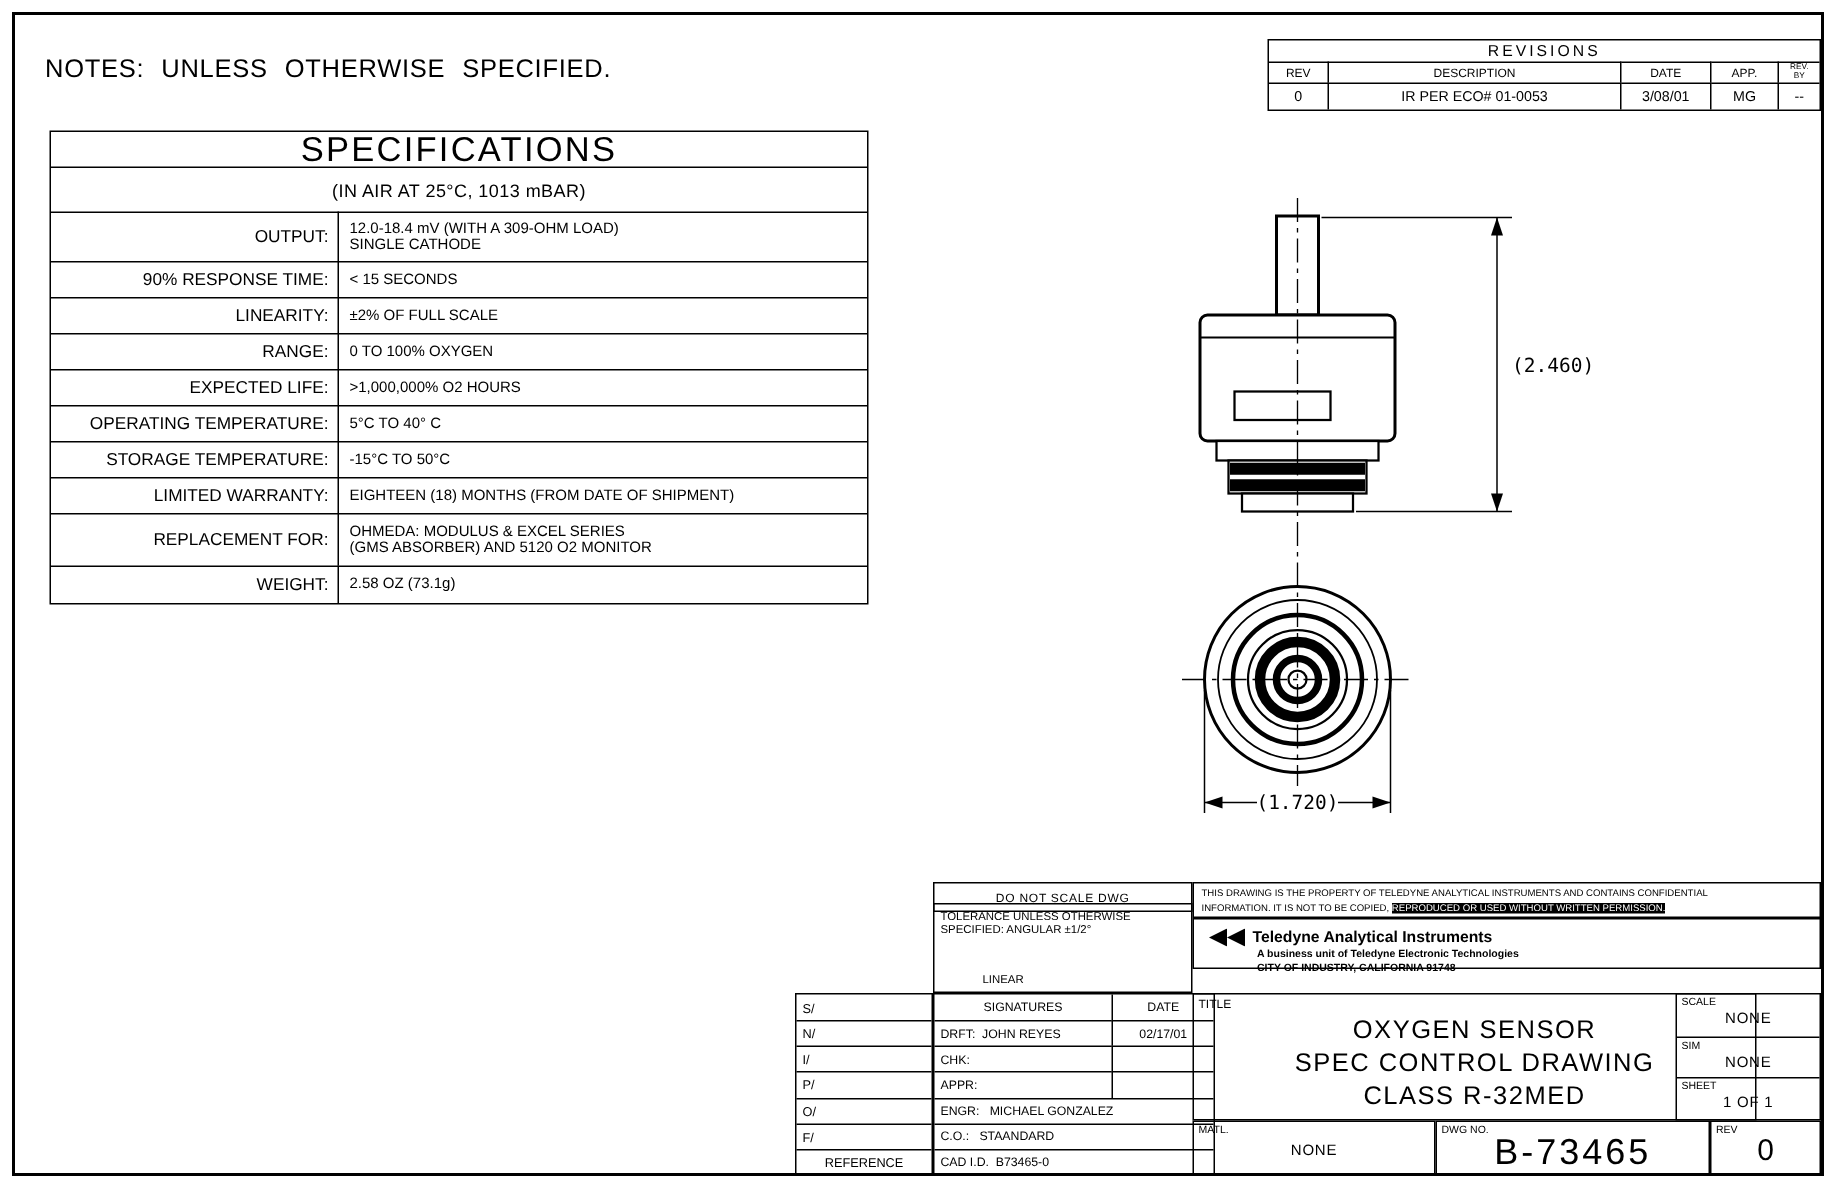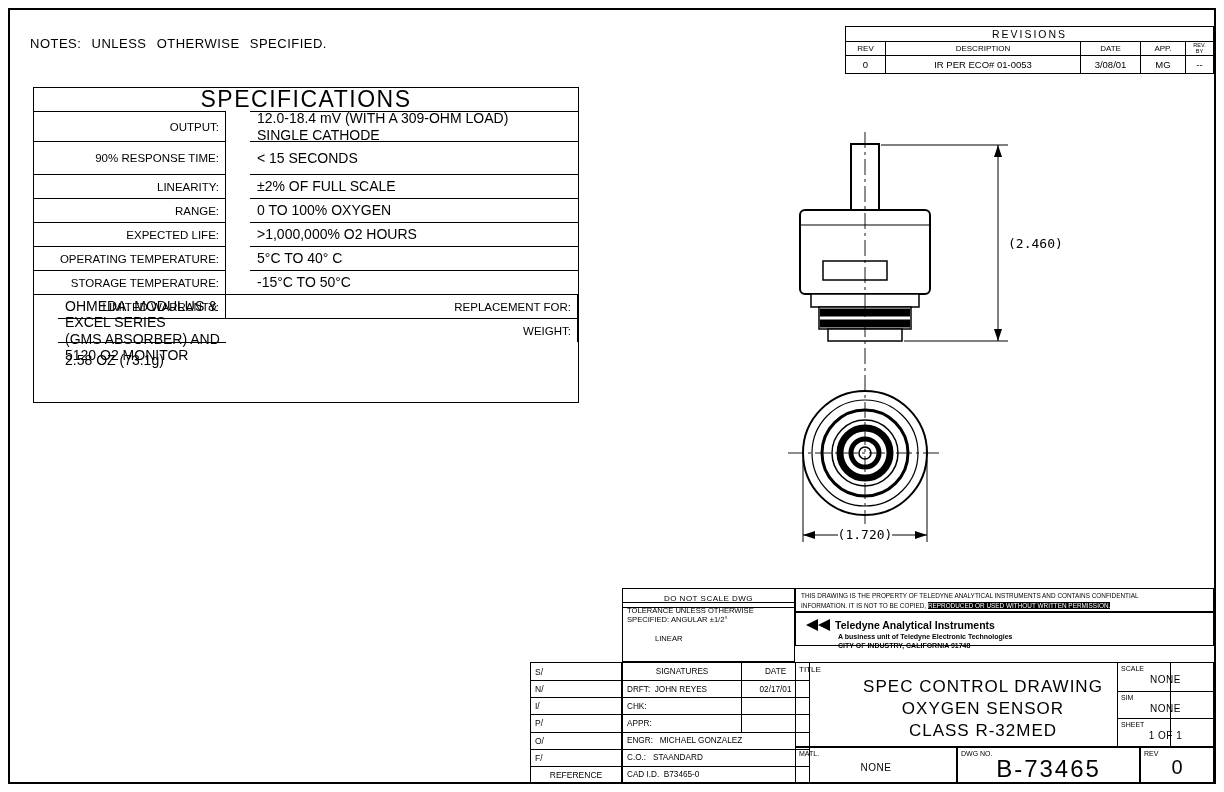--- a/index.html
+++ b/index.html
@@ -1,21 +1,21 @@
 <!DOCTYPE html>
 <html><head>
 <meta charset="utf-8">
 <style>
   html,body{margin:0;padding:0;background:#fff;}
   .page{position:relative;width:1224px;height:792px;background:#fff;color:#000;
         font-family:"Liberation Sans",sans-serif;overflow:hidden;}
   .page *{box-sizing:border-box;}
   .frame{position:absolute;left:8px;top:8px;width:1208px;height:776px;border:2px solid #000;}
 
-  .notes{position:absolute;left:30px;top:36px;font-size:13px;word-spacing:6px;letter-spacing:.5px;}
+  .notes{position:absolute;left:30px;top:36px;font-size:17px;word-spacing:6px;letter-spacing:.5px;}
 
   
   .rev-table{position:absolute;left:845px;top:26px;width:369px;height:48px;border:1.5px solid #000;
              display:grid;grid-template-columns:40px 195px 60px 45px 1fr;grid-template-rows:14px 14px 1fr;
              font-size:8px;}
   .rev-table .cell{display:flex;align-items:center;justify-content:center;border-right:1px solid #000;border-top:1px solid #000;}
   .rev-table .noR{border-right:none;}
   .rev-title{grid-column:1/6;display:flex;align-items:center;justify-content:center;
              font-size:10.5px;letter-spacing:2px;}
   .revby{white-space:pre-line;font-size:5.5px;line-height:1;text-align:center;}
@@ -24,37 +24,37 @@
   
   .spec-table{position:absolute;left:33px;top:87px;width:546px;border:1.5px solid #000;
               display:grid;grid-template-columns:192px 1fr;
               grid-template-rows:23px 30px 33px 24px 24px 24px 24px 24px 24px 24px 35px 25px;}
   .spec-title{grid-column:1/3;display:flex;align-items:center;justify-content:center;
               font-size:23px;letter-spacing:1.5px;}
   .spec-sub{grid-column:1/3;border-top:1.5px solid #000;display:flex;align-items:center;justify-content:center;
             font-size:12px;letter-spacing:.3px;}
   .sl{border-top:1.5px solid #000;border-right:1.5px solid #000;display:flex;align-items:center;
       justify-content:flex-end;padding-right:6px;font-size:11.5px;text-align:right;}
-  .sv{border-top:1.5px solid #000;display:flex;align-items:center;padding-left:7px;font-size:14px;
-      white-space:pre-line;line-height:1.15;margin-left:24px;}
+  .sv{border-top:1.5px solid #000;display:flex;align-items:center;padding-left:7px;font-size:10px;
+      white-space:pre-line;line-height:1.15;}
 
   
   .drawing{position:absolute;left:740px;top:128px;}
   .part rect,.part circle{stroke:#000;}
   .dim line{stroke:#000;stroke-width:1;}
   .dim polygon{fill:#000;}
   .dimtext{font-family:"DejaVu Sans Mono",monospace;font-size:13px;fill:#000;}
   .cl{stroke:#000;stroke-width:.9;stroke-dasharray:16 4 3 4;fill:none;}
 
   
   .tb{position:absolute;border:1.5px solid #000;}
   .dns{left:622px;top:588px;width:173px;height:20px;display:flex;align-items:center;justify-content:center;
        font-size:8px;letter-spacing:.5px;}
   .tol{left:622px;top:602px;width:173px;height:60px;padding:3px 4px;font-size:7.6px;line-height:1.25;}
-  .tol .linrow{display:flex;margin-top:1px;}
+  .tol .linrow{display:flex;margin-top:15px;}
   .tol .linlabel{margin-left:28px;margin-top:8px;}
   .tol .lincol{margin-left:14px;font-family:"DejaVu Sans Mono",monospace;font-size:7.2px;white-space:pre;}
   .conf{left:795px;top:588px;width:419px;height:24px;padding:2px 5px;font-size:6.4px;line-height:1.55;}
   .conf .inv{background:#000;color:#fff;}
   .tele{left:795px;top:612px;width:419px;height:34px;padding:6px 0 0 10px;}
   .tele-row{display:flex;align-items:center;gap:5px;}
   .tele-name{font-size:10.5px;font-weight:bold;}
   .tele-sub{font-size:7px;font-weight:bold;margin-left:32px;margin-top:2px;}
   .tele-city{font-size:7px;font-weight:bold;margin-left:32px;margin-top:2px;}
   .refcol{left:530px;top:662px;width:92px;height:122px;display:grid;grid-template-rows:repeat(7,1fr);
@@ -101,37 +101,39 @@
 BY</div>
     <div class="cell rev-val">0</div>
     <div class="cell rev-val">IR PER ECO# 01-0053</div>
     <div class="cell rev-val">3/08/01</div>
     <div class="cell rev-val">MG</div>
     <div class="cell noR rev-val">--</div>
   </div>
 
   <div class="spec-table">
     <div class="spec-title">SPECIFICATIONS</div>
+    <div class="spec-sub">(IN AIR AT 25°C, 1013 mBAR)</div>
 
     <div class="sl">OUTPUT:</div>
     <div class="sv">12.0-18.4 mV (WITH A 309-OHM LOAD)
 SINGLE CATHODE</div>
     <div class="sl">90% RESPONSE TIME:</div>
     <div class="sv">&lt; 15 SECONDS</div>
     <div class="sl">LINEARITY:</div>
     <div class="sv">±2% OF FULL SCALE</div>
     <div class="sl">RANGE:</div>
     <div class="sv">0 TO 100% OXYGEN</div>
     <div class="sl">EXPECTED LIFE:</div>
     <div class="sv">&gt;1,000,000% O2 HOURS</div>
     <div class="sl">OPERATING TEMPERATURE:</div>
     <div class="sv">5°C TO 40° C</div>
     <div class="sl">STORAGE TEMPERATURE:</div>
     <div class="sv">-15°C TO 50°C</div>
     <div class="sl">LIMITED WARRANTY:</div>
+    <div class="sv">EIGHTEEN (18) MONTHS (FROM DATE OF SHIPMENT)</div>
     <div class="sl">REPLACEMENT FOR:</div>
     <div class="sv">OHMEDA: MODULUS &amp; EXCEL SERIES
 (GMS ABSORBER) AND 5120 O2 MONITOR</div>
     <div class="sl">WEIGHT:</div>
     <div class="sv">2.58 OZ (73.1g)</div>
   </div>
 
   <svg class="drawing" width="360" height="430" viewBox="0 0 360 430">
 
     <g class="part" fill="#fff">
@@ -226,22 +228,22 @@
     <div class="sc">APPR:</div>
     <div class="sc dcol"></div>
     <div class="sc span2">ENGR:   MICHAEL GONZALEZ</div>
     <div class="sc span2">C.O.:   STAANDARD</div>
     <div class="sc span2">CAD I.D.  B73465-0</div>
   </div>
 
   <div class="tb titlebox">
     <div class="titlelabel">TITLE</div>
     <div class="titlelines">
+      <div>OXYGEN SENSOR</div>
       <div>SPEC CONTROL DRAWING</div>
-      <div>OXYGEN SENSOR</div>
       <div>CLASS R-32MED</div>
     </div>
   </div>
 
   <div class="tb scalecol">
     <div class="scalecell">
       <div class="smalllabel">SCALE</div>
       <div class="cellvalue">NONE</div>
     </div>
     <div class="scalecell">

